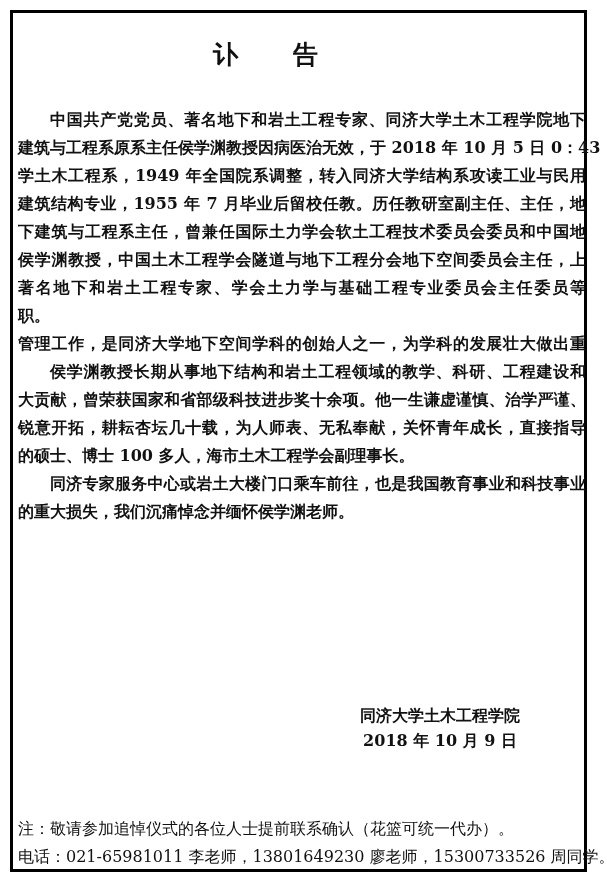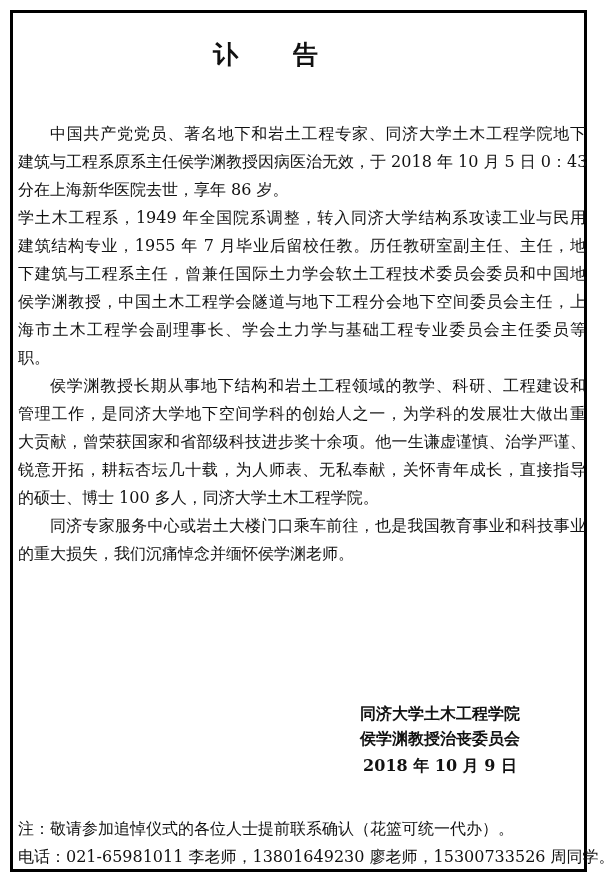--- a/index.html
+++ b/index.html
@@ -5,75 +5,73 @@
   html, body { margin: 0; padding: 0; background: #ffffff; }
   body { width: 607px; height: 887px; position: relative; overflow: hidden;
          font-family: "DejaVu Serif", "Liberation Serif", serif; color: #111; }
   .frame { position: absolute; left: 10px; top: 10px; width: 577px; height: 862px;
            border: 3px solid #000; box-sizing: border-box; }
   .title { position: absolute; left: 0; width: 531px; top: 38px; text-align: center;
            font-family: "DejaVu Sans", "Liberation Sans", sans-serif; font-size: 25px; font-weight: bold;
            letter-spacing: 0; }
   .title span { display: inline-block; }
   .title .gap { width: 55px; }
-  .body { position: absolute; left: 18px; top: 120px; width: 568px; }
+  .body { position: absolute; left: 18px; top: 106px; width: 568px; font-weight: bold; }
   .line { height: 28px; line-height: 28px; font-size: 16px; white-space: nowrap;
           text-align: justify; text-align-last: justify; }
   .line.indent { padding-left: 32px; }
   .line.last { text-align-last: left; }
   .sig { position: absolute; left: 340px; width: 200px; top: 703px; text-align: center;
          font-weight: bold; font-size: 16px; }
-  .sig div { height: 25px; line-height: 25px; font-family: Liberation Mono, monospace; }
+  .sig div { height: 25px; line-height: 25px; font-family: Liberation Sans, sans-serif; }
   .sig div.date { font-family: "DejaVu Serif", "Liberation Serif", serif; }
   .notes { position: absolute; left: 18px; top: 815px; width: 568px; }
   .notes .line { text-align-last: left; }
 </style>
 </head>
 <body>
 
 <div class="frame"></div>
 
 <div class="title">
   <span>讣</span><span class="gap"></span><span>告</span>
 </div>
 
 <div class="body">
 
   <div>
     <div class="line indent">中国共产党党员、著名地下和岩土工程专家、同济大学土木工程学院地下</div>
     <div class="line">建筑与工程系原系主任侯学渊教授因病医治无效，于 2018 年 10 月 5 日 0：43</div>
-    <div class="line last">分在上海新华医院去世，享年 86 岁。</div>
   </div>
 
   <div>
     <div class="line">学土木工程系，1949 年全国院系调整，转入同济大学结构系攻读工业与民用</div>
     <div class="line">建筑结构专业，1955 年 7 月毕业后留校任教。历任教研室副主任、主任，地</div>
     <div class="line">下建筑与工程系主任，曾兼任国际土力学会软土工程技术委员会委员和中国地</div>
     <div class="line">侯学渊教授，中国土木工程学会隧道与地下工程分会地下空间委员会主任，上</div>
-    <div class="line">海市土木工程学会副理事长、学会土力学与基础工程专业委员会主任委员等</div>
+    <div class="line">著名地下和岩土工程专家、学会土力学与基础工程专业委员会主任委员等</div>
     <div class="line last">职。</div>
   </div>
 
   <div>
+    <div class="line">管理工作，是同济大学地下空间学科的创始人之一，为学科的发展壮大做出重</div>
     <div class="line indent">侯学渊教授长期从事地下结构和岩土工程领域的教学、科研、工程建设和</div>
-    <div class="line">管理工作，是同济大学地下空间学科的创始人之一，为学科的发展壮大做出重</div>
     <div class="line">大贡献，曾荣获国家和省部级科技进步奖十余项。他一生谦虚谨慎、治学严谨、</div>
     <div class="line">锐意开拓，耕耘杏坛几十载，为人师表、无私奉献，关怀青年成长，直接指导</div>
-    <div class="line last">的硕士、博士 100 多人，同济大学土木工程学院。</div>
+    <div class="line last">的硕士、博士 100 多人，海市土木工程学会副理事长。</div>
   </div>
 
   <div>
     <div class="line indent">同济专家服务中心或岩土大楼门口乘车前往，也是我国教育事业和科技事业</div>
     <div class="line last">的重大损失，我们沉痛悼念并缅怀侯学渊老师。</div>
   </div>
 
 </div>
 
 <div class="sig">
   <div>同济大学土木工程学院</div>
-  <div>侯学渊教授治丧委员会</div>
   <div class="date">2018 年 10 月 9 日</div>
 </div>
 
 <div class="notes">
   <div class="line">注：敬请参加追悼仪式的各位人士提前联系确认（花篮可统一代办）。</div>
   <div class="line">电话：021-65981011 李老师，13801649230 廖老师，15300733526 周同学。</div>
 </div>
 
 </body></html>

